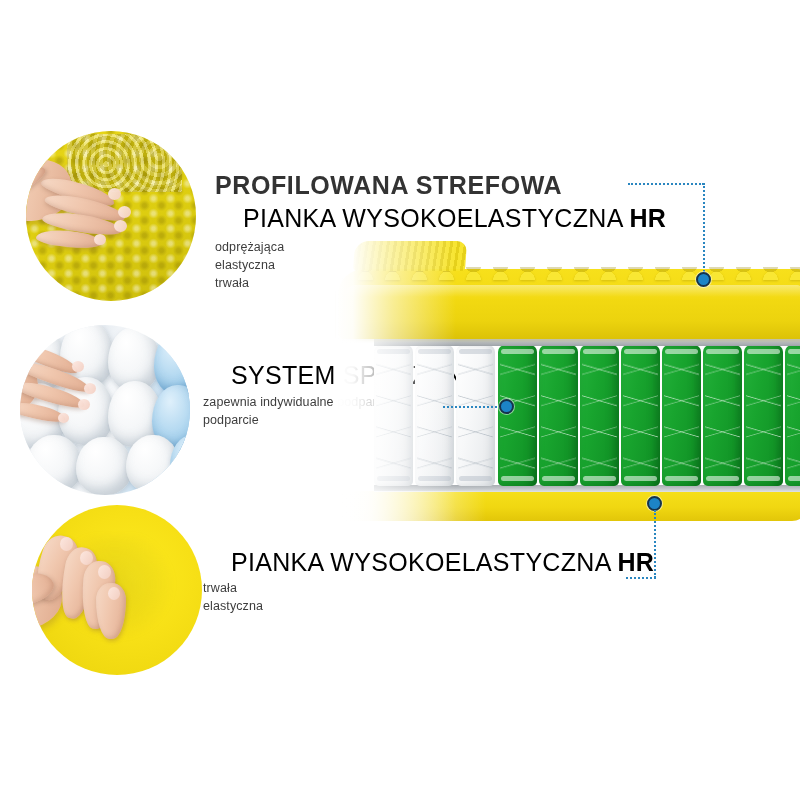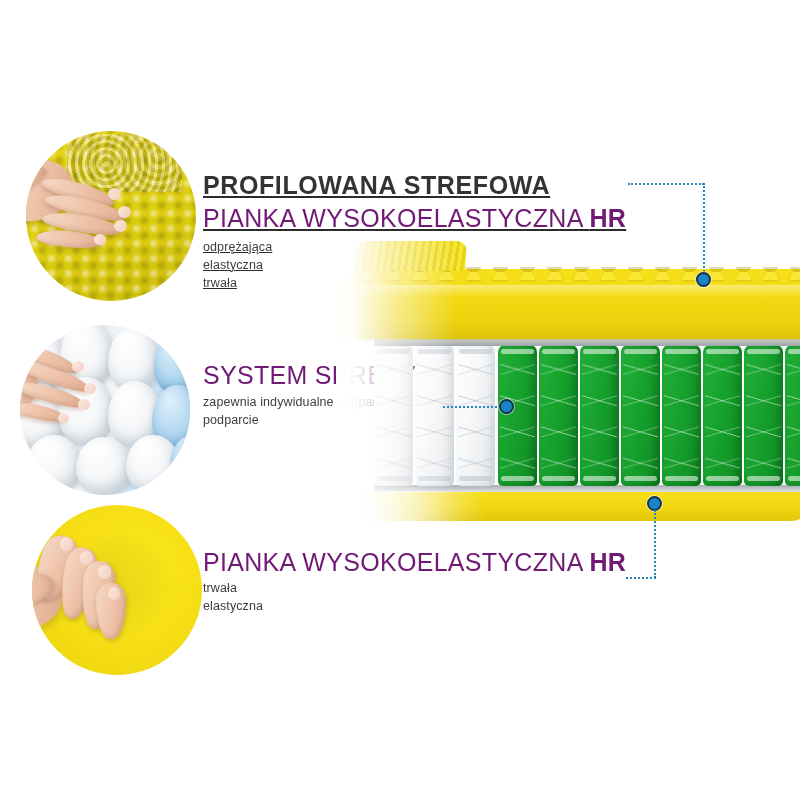--- a/index.html
+++ b/index.html
@@ -82,30 +82,30 @@
     box-shadow:2px 3px 7px rgba(130,90,70,.28);
   }
 
   
   .txt{position:absolute;color:#2b2b2b;}
   .hl-bold{
     font-weight:bold;font-size:25px;letter-spacing:.6px;color:#333333;
     white-space:nowrap;line-height:1.05;
   }
   .hl-reg{
-    font-weight:normal;font-size:25px;letter-spacing:.3px;color:#701a75;
-    white-space:nowrap;line-height:1.05;
+    font-weight:normal;font-size:25px;letter-spacing:.3px;color:#000000;
+    white-space:nowrap;line-height:1.05;margin-left:28px;
   }
   .hl-reg b{font-weight:bold;}
   .sub{
     font-size:12.5px;color:#3d3d3d;line-height:1.44;letter-spacing:.1px;
     white-space:nowrap;
   }
 
-  #block-profiled{left:203px;top:172px;text-decoration:underline;}
+  #block-profiled{left:215px;top:172px;}
   #block-pocket  {left:203px;top:362px;}
   #block-hrfoam  {left:203px;top:549px;}
 
   
   #mattress{position:absolute;left:338px;top:255px;width:470px;height:265px;}
 
   
   .slab-top{
     position:absolute;left:0;top:14px;width:470px;height:70px;
     border-radius:26px 10px 6px 6px;

